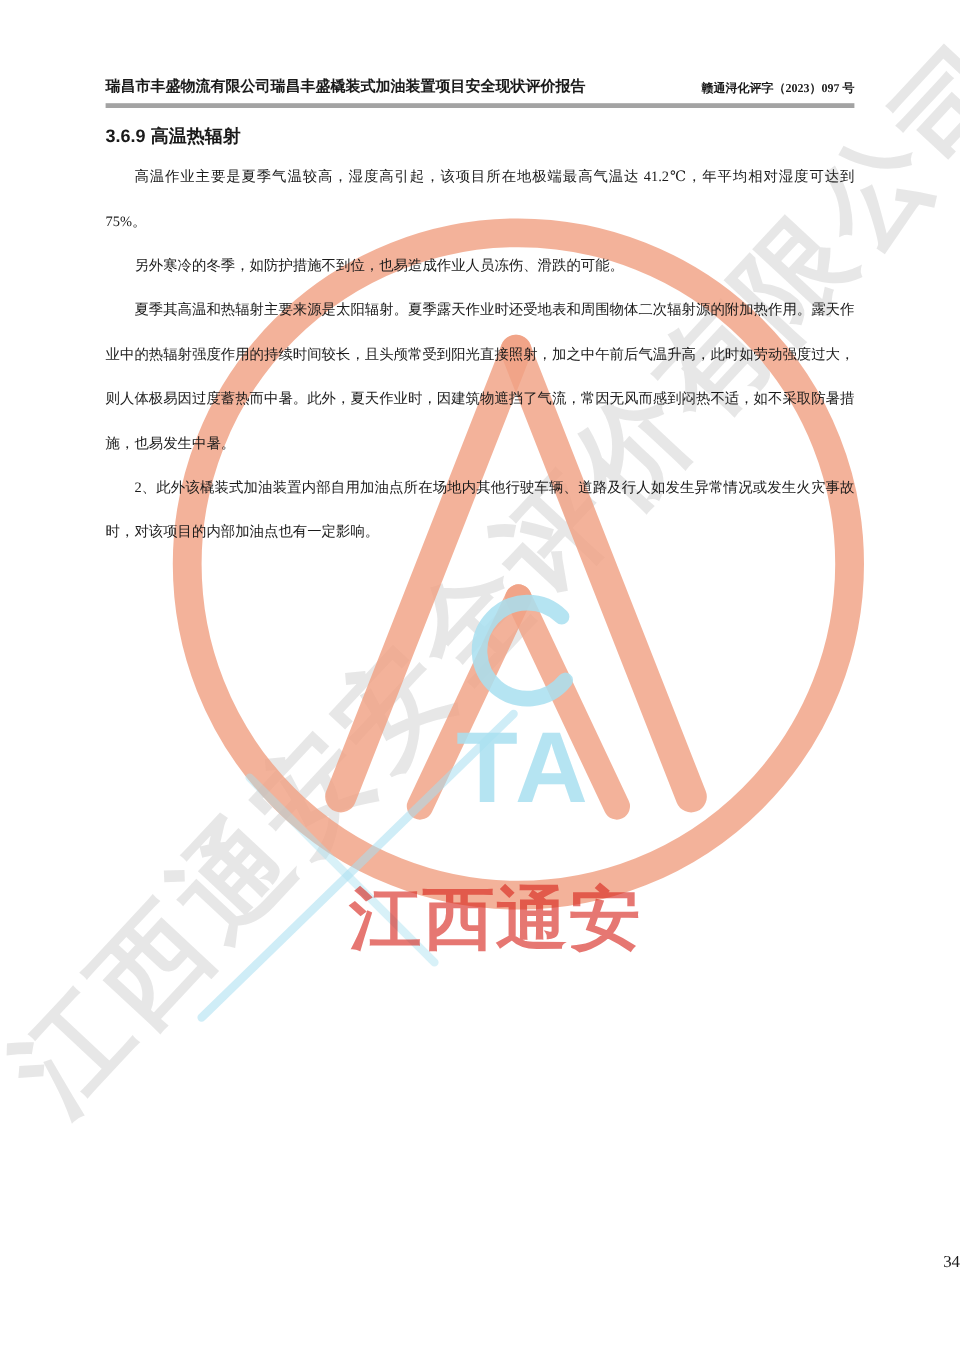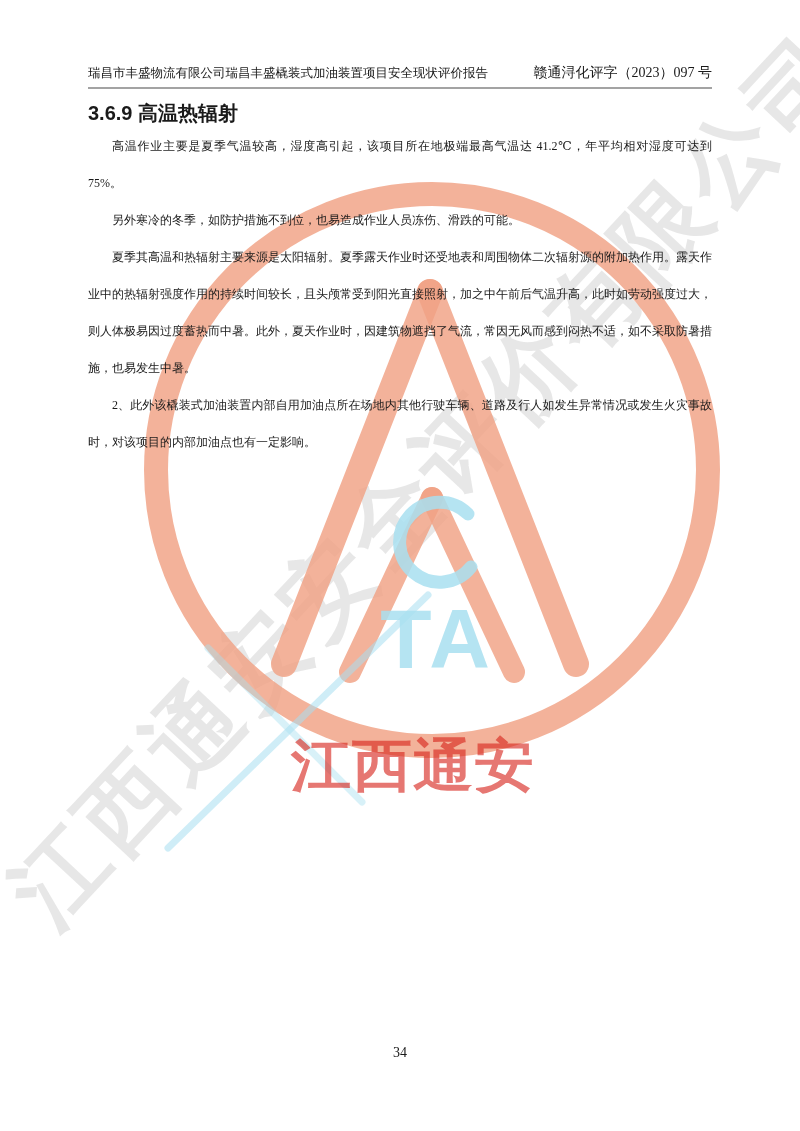--- a/index.html
+++ b/index.html
@@ -45,46 +45,46 @@
   .content {
     position: relative;
     z-index: 1;
     padding: 64px 88px 0 88px;
     height: 100%;
   }
   .doc-header {
     display: flex;
     justify-content: space-between;
     align-items: flex-end;
-    border-bottom: 2px solid #a3a3a3;
+    border-bottom: 4px solid #a3a3a3;
     padding-bottom: 5px;
     font-size: 12.5px;
-    font-weight: normal;
+    font-weight: bold;
     white-space: nowrap;
   }
-  .doc-header .right { font-size: 14px; }
+  .doc-header .right { font-size: 10px; }
 
   .section-heading {
     font-family: "Liberation Sans", "DejaVu Sans", sans-serif;
-    font-size: 20px;
+    font-size: 15px;
     font-weight: bold;
     line-height: 30px;
     margin-top: 9px;
   }
   .body-paragraph {
     font-size: 12px;
     line-height: 37px;
     text-align: justify;
     text-indent: 2em;
   }
   .footer-pagenum {
     position: absolute;
     left: 0; right: 0;
     bottom: 70px;
-    text-align: center;
+    text-align: right;
     font-size: 14px;
     z-index: 1;
   }
 </style>
 </head>
 <body>
 
 <div class="page">
 
   <div class="wm-layer">

